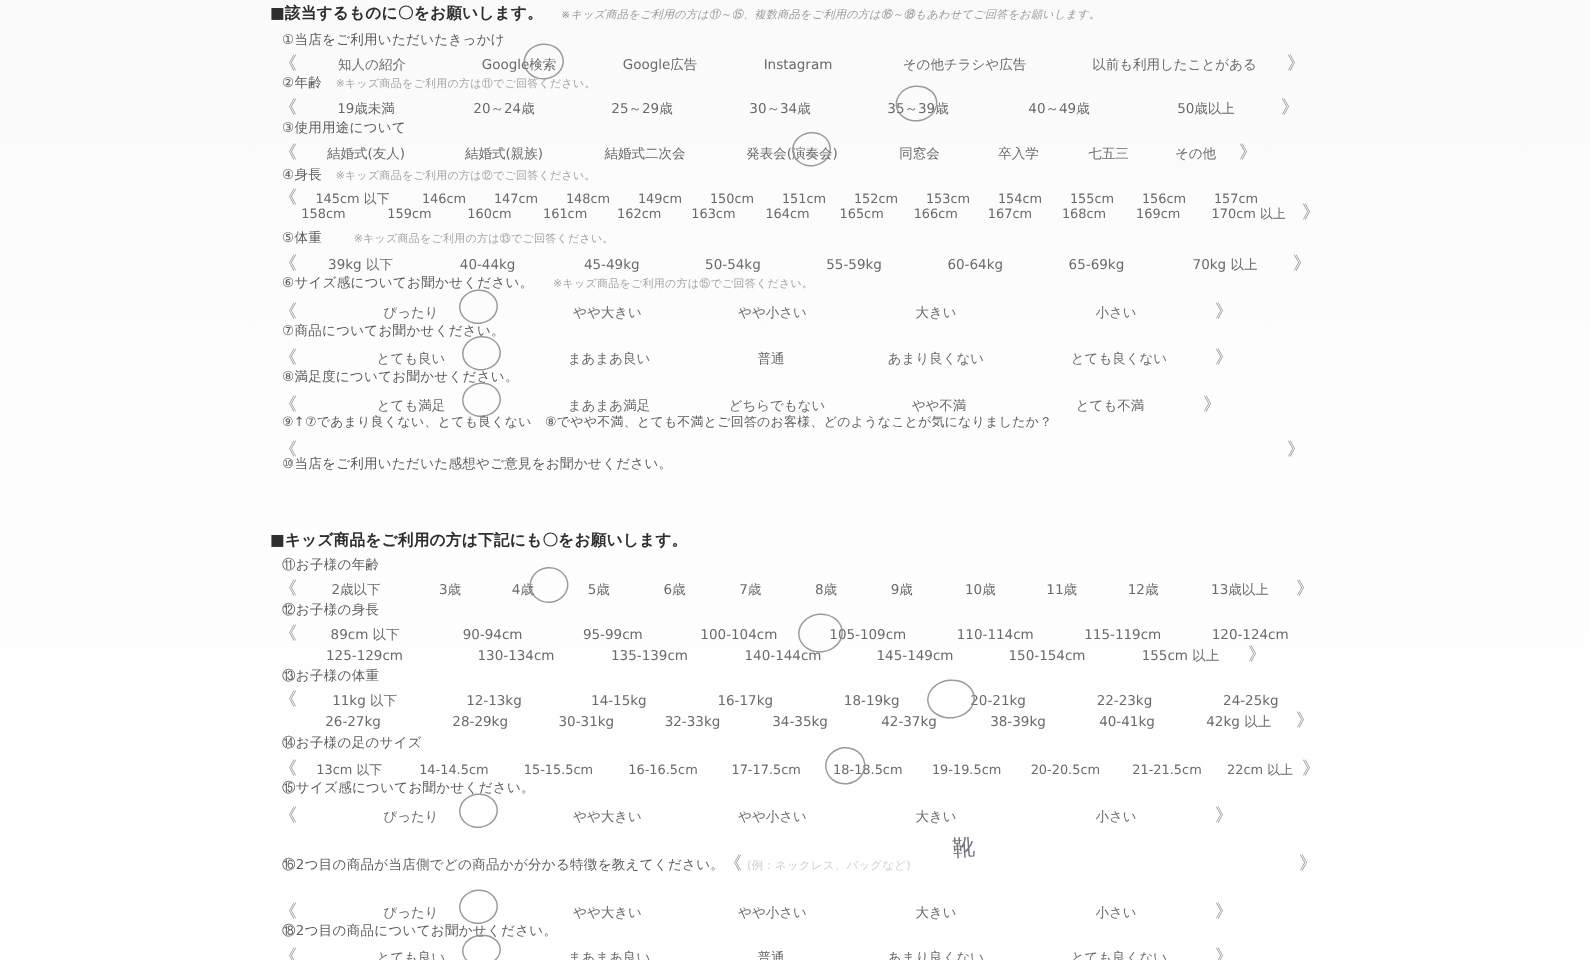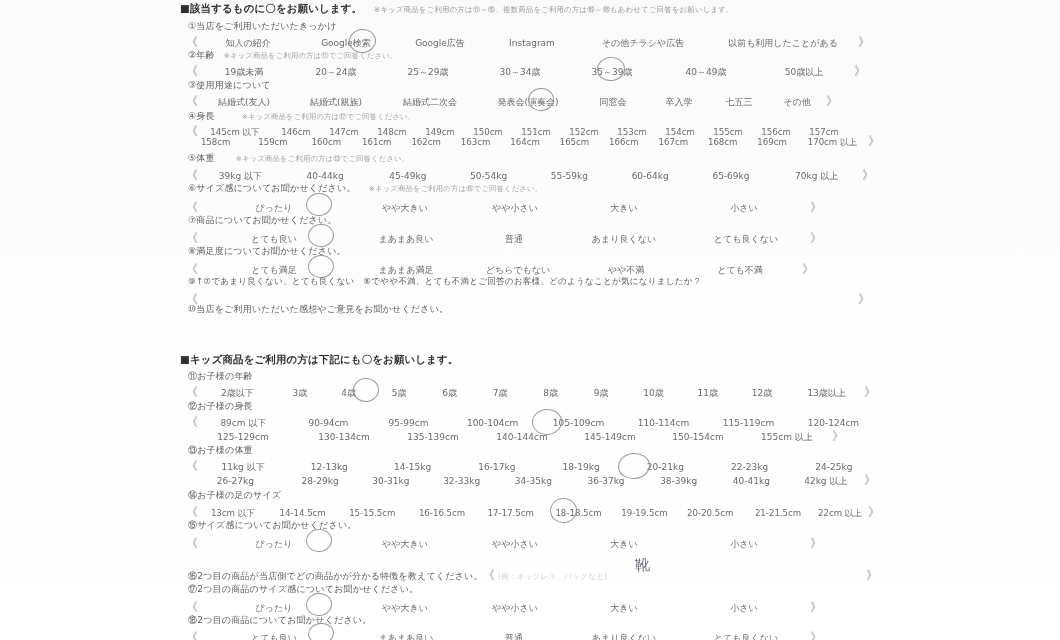--- a/index.html
+++ b/index.html
@@ -117,21 +117,21 @@
 </head>
 <body>
 
 <div id="page">
   <div id="paper-tint"></div>
 
   <div id="sheet">
 
     <div class="line sec-head" style="left:0px; top:2px;">
       <span>■該当するものに〇をお願いします。</span>
-      <span class="sec-note" style="margin-left:8px;">※キッズ商品をご利用の方は⑪～⑮、複数商品をご利用の方は⑯～⑱もあわせてご回答をお願いします。</span>
+      <span class="sec-note" style="margin-left:8px;font-style:italic;">※キッズ商品をご利用の方は⑪～⑮、複数商品をご利用の方は⑯～⑱もあわせてご回答をお願いします。</span>
     </div>
 
     <div class="line q" style="left:8px; top:20px;">
       <span>①</span><span>当店をご利用いただいたきっかけ</span>
     </div>
     <div class="optrow opts" style="left:6px; top:34px; width:688px;">
       <span class="bracket-open">《</span>
       <span class="opt" style="width:100px;">知人の紹介</span>
       <span class="opt" style="width:96px;">Google検索</span>
       <span class="opt" style="width:92px;">Google広告</span>
@@ -171,21 +171,21 @@
       <span class="opt" style="width:70px;">同窓会</span>
       <span class="opt" style="width:62px;">卒入学</span>
       <span class="opt" style="width:58px;">七五三</span>
       <span class="opt" style="width:58px;">その他</span>
       <span class="bracket-close">》</span>
     </div>
     <div class="circle-mark" style="left:348px; top:88px; width:24px; height:21px;"></div>
 
     <div class="line q" style="left:8px; top:110px;">
       <span>④</span><span>身長</span>
-      <span class="note" style="margin-left:24px;">※キッズ商品をご利用の方は⑫でご回答ください。</span>
+      <span class="note" style="margin-left:6px;">※キッズ商品をご利用の方は⑫でご回答ください。</span>
     </div>
     <div class="optrow opts" style="left:6px; top:123px; width:694px; font-size:8.6px;">
       <span class="bracket-open">《</span>
       <span class="opt" style="width:74px;">145cm 以下</span>
       <span class="opt" style="width:48px;">146cm</span>
       <span class="opt" style="width:48px;">147cm</span>
       <span class="opt" style="width:48px;">148cm</span>
       <span class="opt" style="width:48px;">149cm</span>
       <span class="opt" style="width:48px;">150cm</span>
       <span class="opt" style="width:48px;">151cm</span>
@@ -348,21 +348,21 @@
       <span class="opt" style="width:86px;">20-21kg</span>
       <span class="opt" style="width:86px;">22-23kg</span>
       <span class="opt" style="width:86px;">24-25kg</span>
     </div>
     <div class="optrow opts" style="left:6px; top:472px; width:690px;">
       <span class="opt" style="width:106px;">26-27kg</span>
       <span class="opt" style="width:76px;">28-29kg</span>
       <span class="opt" style="width:76px;">30-31kg</span>
       <span class="opt" style="width:76px;">32-33kg</span>
       <span class="opt" style="width:78px;">34-35kg</span>
-      <span class="opt" style="width:78px;">36-37kg</span>
+      <span class="opt" style="width:78px;">42-37kg</span>
       <span class="opt" style="width:78px;">38-39kg</span>
       <span class="opt" style="width:78px;">40-41kg</span>
       <span class="opt" style="width:82px;">42kg 以上</span>
       <span class="bracket-close">》</span>
     </div>
     <div class="circle-mark" style="left:438px; top:453px; width:30px; height:24px;"></div>
 
     <div class="line q" style="left:8px; top:489px;">
       <span>⑭</span><span>お子様の足のサイズ</span>
     </div>
@@ -398,23 +398,20 @@
 
 
     <div class="line q" style="left:8px; top:567px;">
       <span>⑯</span><span>2つ目の商品が当店側でどの商品かが分かる特徴を教えてください。</span><span class="bracket-open">《</span><span class="faded" style="margin-left:3px;">(例：ネックレス、バッグなど)</span>
     </div>
     <div class="line" style="left:686px; top:567px;">
       <span class="bracket-close">》</span>
     </div>
     <span class="handwriting-small" style="left:455px; top:556px;">靴</span>
 
-    <div class="line q" style="left:8px; top:583px;">
-      <span>⑰</span><span>2つ目の商品のサイズ感についてお聞かせください。</span>
-    </div>
     <div class="optrow opts" style="left:6px; top:599px; width:688px;">
       <span class="bracket-open">《</span>
       <span class="opt" style="width:152px;">ぴったり</span>
       <span class="opt" style="width:110px;">やや大きい</span>
       <span class="opt" style="width:110px;">やや小さい</span>
       <span class="opt" style="width:108px;">大きい</span>
       <span class="opt" style="width:132px;">小さい</span>
       <span class="bracket-close">》</span>
     </div>
     <div class="circle-mark" style="left:126px; top:593px; width:24px; height:21px;"></div>

